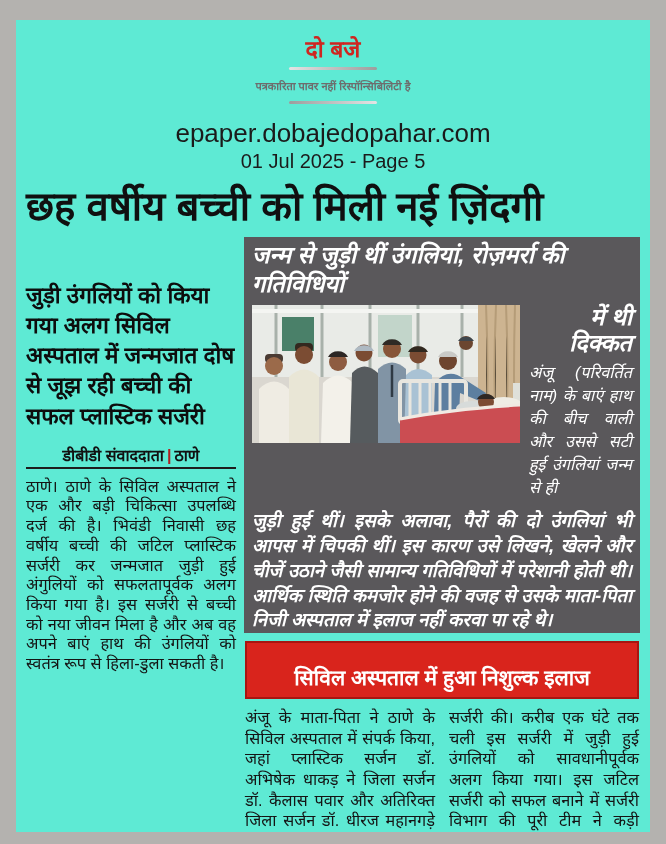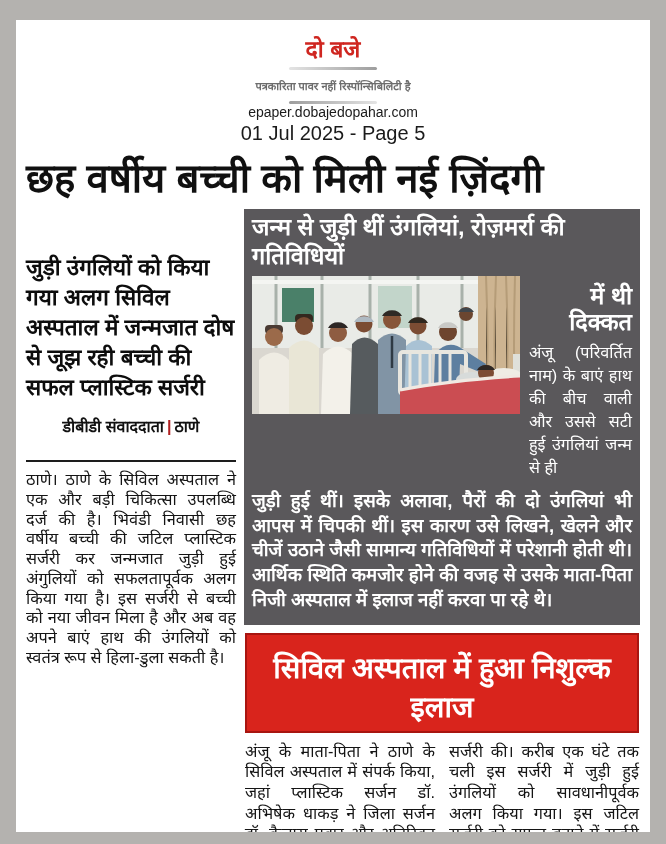--- a/index.html
+++ b/index.html
@@ -3,65 +3,65 @@
 <meta charset="utf-8">
 <style>
   :root{
     --brand-red:#cf2620; --banner-red:#d9241c; --banner-border:#a81510;
     --section-gray:#5a585b; --pink-bg:#f8ddd5; --page-border-gray:#b4b2af;
     --accent-dark-red:#b8161a;
   }
   *{box-sizing:border-box;}
   body{margin:0; background:var(--page-border-gray); padding:20px 16px 12px;
        font-family:"Liberation Sans","DejaVu Sans",sans-serif;}
-  .page{width:634px; height:812px; margin:0 auto; background:#ffffff;
+  .page{width:634px; height:812px; margin:0 auto; background:#5eead4;
         overflow:hidden; padding:8px 6px 0; display:flex; flex-direction:column;}
 
   
   .masthead{text-align:center; padding-top:10px;}
   .mast-top{color:var(--brand-red); font-size:23px; font-weight:700; line-height:1;}
   .mast-title{color:var(--brand-red); font-size:80px; font-weight:700; line-height:.95;
               display:inline-block; position:relative; padding:0 14px; letter-spacing:2px;}
   .mast-title::before{content:""; position:absolute; left:-70px; right:-70px; top:13px;
               height:5px; background:var(--brand-red);}
   .mast-tagline{display:flex; align-items:center; justify-content:center; gap:8px;
               margin-top:6px; color:#6d6d6d; font-size:11px; font-weight:600;flex-direction:column;}
   .tagline-line{height:3px; width:88px; border-radius:2px;}
   .tagline-line.l{background:linear-gradient(to right,#e4e4e4,#9d9d9d);}
   .tagline-line.r{background:linear-gradient(to left,#e4e4e4,#9d9d9d);}
-  .site-url{font-size:14px; color:#1b1b1b; text-align:center; margin-top:0; line-height:1.2;}
+  .site-url{font-size:26px; color:#1b1b1b; text-align:center; margin-top:14px; line-height:1.2;}
   .site-date{font-size:20px; color:#1b1b1b; text-align:center; line-height:1.25;}
 
   
   .main-headline{font-size:40px; font-weight:700; color:#101010; line-height:1.12;
                  margin:10px 4px 8px; white-space:nowrap;}
 
   
   .content{display:flex; gap:8px; padding:0 4px; align-items:flex-start;}
   .left-col{flex:0 0 210px;margin-top:44px;}
   .left-subhead{font-size:22.5px; font-weight:700; line-height:1.34; color:#0d0d0d; margin:0;}
   .byline{font-size:16px; font-weight:700; text-align:center; color:#111;
-          margin-top:12px; padding-bottom:23px; border-bottom:2px solid #1d1d1d;}
+          margin-top:12px; padding-bottom:1px; border-bottom:2px solid #1d1d1d;}
   .byline .sep{color:#b02020; padding:0 3px;}
   .left-body{font-size:16.3px; line-height:1.21; text-align:justify; color:#141414; margin:8px 0 0;}
 
   .right-col{flex:1; min-width:0; display:flex; flex-direction:column;}
-  .gray-box{background:var(--section-gray); color:#fff; padding:4px 8px 12px;}
+  .gray-box{background:var(--section-gray); color:#fff; padding:4px 8px 0;font-style:italic;}
   .gray-head1{font-size:23.5px; font-weight:700; line-height:1.25; margin:0;}
   .photo-row{display:flex; gap:9px; margin-top:5px;}
   .photo{flex:0 0 268px; height:138px; background:#8a8882; overflow:hidden;}
   .photo svg{display:block; width:100%; height:100%;}
   .photo-side{flex:1; min-width:0; display:flex; flex-direction:column;}
-  .gray-head2{font-size:23.5px; font-weight:700; text-align:right; margin:8px 0 5px; line-height:1.1;}
+  .gray-head2{font-size:23.5px; font-weight:700; text-align:right; margin:0 0 5px; line-height:1.1;}
   .side-text{font-size:16.2px; line-height:1.42; text-align:justify; margin:0;}
   .gray-below{font-size:18.6px; font-weight:600; line-height:1.33; margin:10px 0 0; text-align:justify;}
 
   .red-banner{background:var(--banner-red); border:2px solid var(--banner-border);
-              color:#fff; text-align:center; font-size:29px; font-weight:700;
-              padding:12px 0 6px; margin:8px 1px;}
+              color:#fff; text-align:center; font-size:21px; font-weight:700;
+              padding:20px 0 6px; margin:8px 1px;}
 
   .two-cols{display:flex; gap:14px; padding:0 1px;}
   .two-cols p{flex:1; min-width:0; font-size:16.3px; line-height:1.27; text-align:justify;
               color:#141414; margin:0;}
 </style>
 </head>
 <body>
 
 <div class="page">
 

